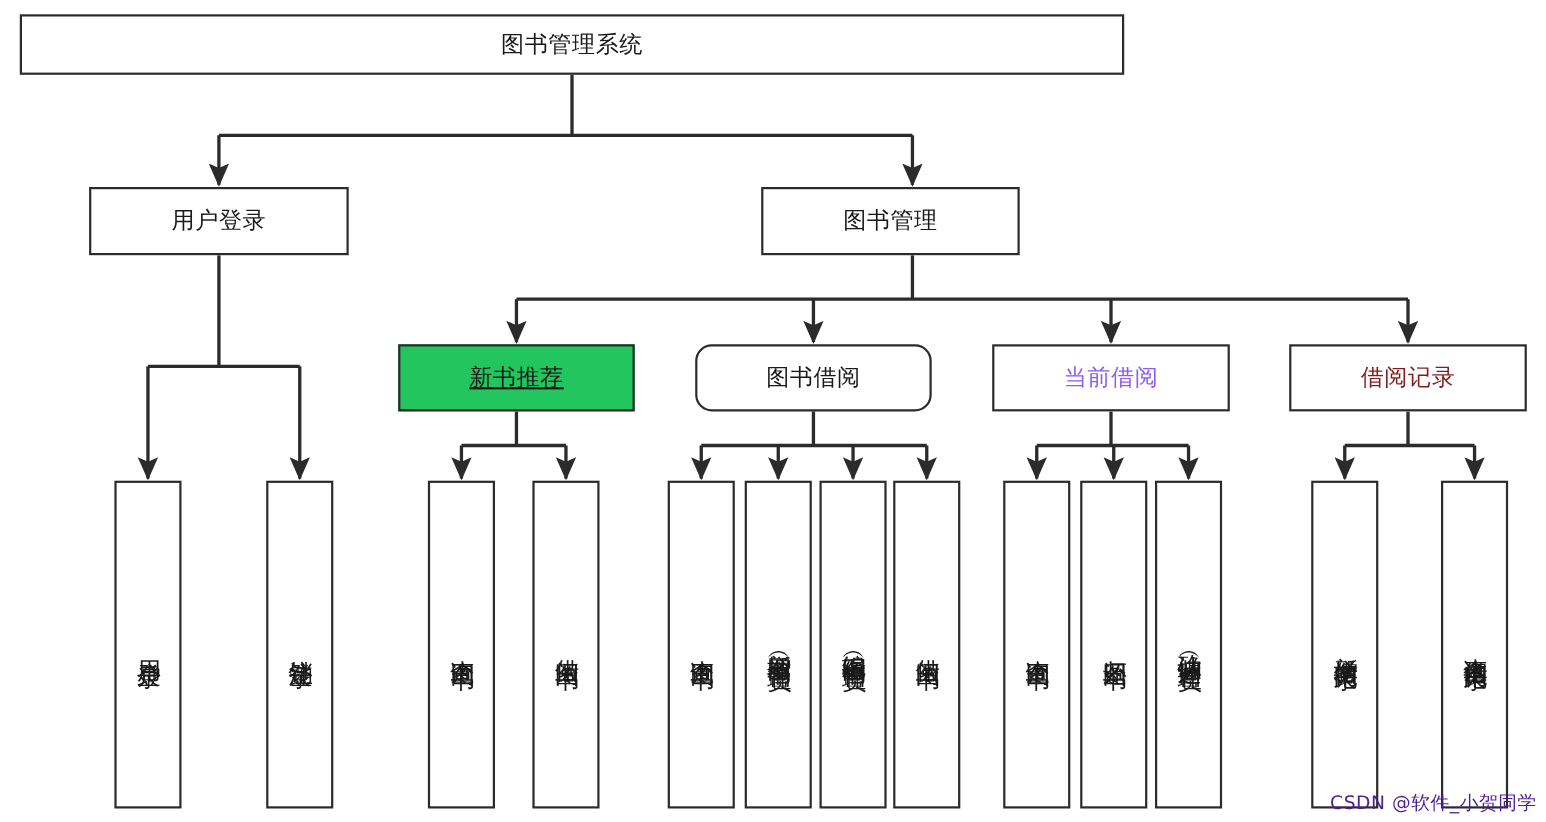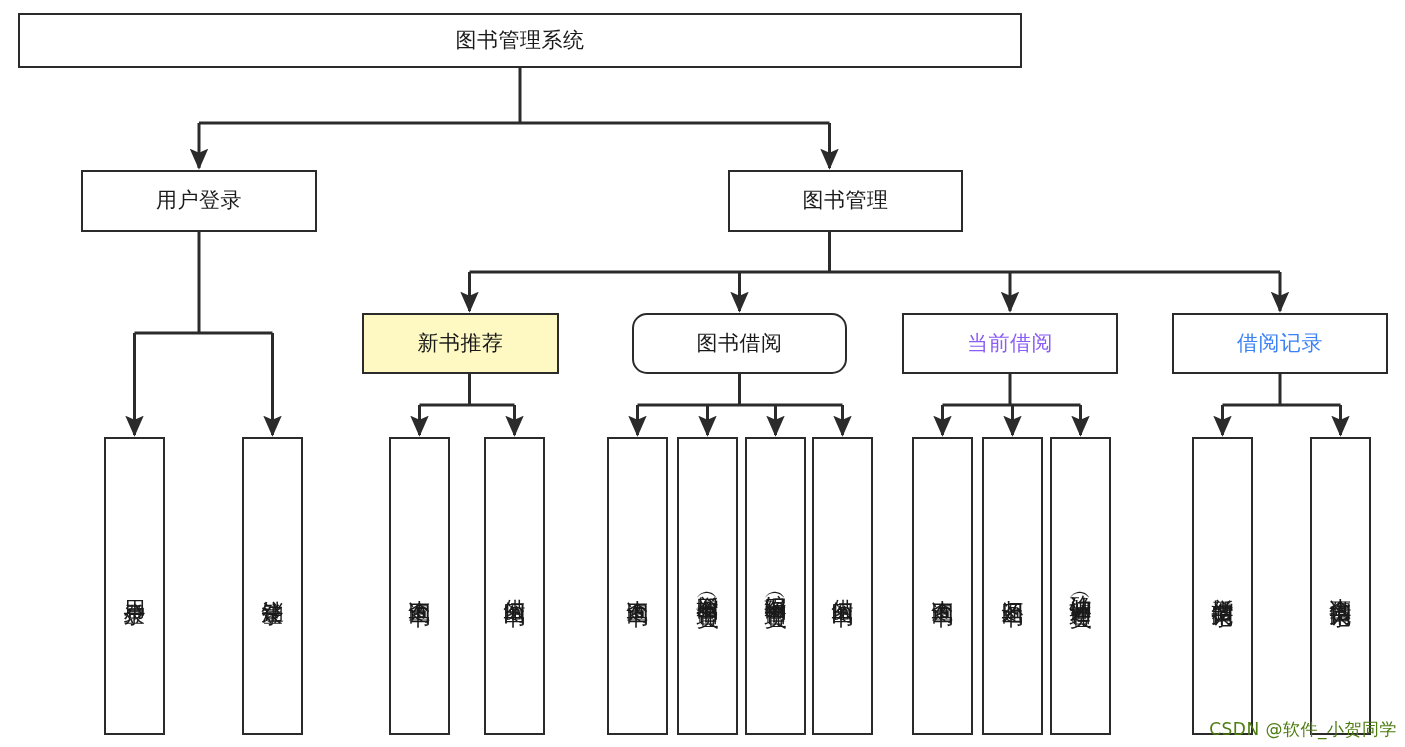--- a/index.html
+++ b/index.html
@@ -57,21 +57,21 @@
     font-size: 22px;
     line-height: 1.18;
     letter-spacing: 2px;
     white-space: nowrap;
   }
   #watermark {
     position: absolute;
     right: 8px;
     bottom: 6px;
     font-size: 17px;
-    color: #4d7c0f;
+    color: #4c1d95;
     letter-spacing: 0.5px;
     white-space: nowrap;
   }
 </style>
 </head>
 <body>
 
 <div id="canvas">
 
   <svg id="wires" viewBox="0 0 1405 747" xmlns="http://www.w3.org/2000/svg">
@@ -117,33 +117,33 @@
       </g>
   </svg>
 
   <div id="nodes-layer">
       <div class="node h" style="left: 18px; top: 13px; width: 1004px; height: 55px; border-color: rgb(43, 43, 43); background: rgb(255, 255, 255); color: rgb(26, 26, 26);">
         <span class="label">图书管理系统</span>
       </div>
       <div class="node h" style="left: 81px; top: 170px; width: 236px; height: 62px; border-color: rgb(43, 43, 43); background: rgb(255, 255, 255); color: rgb(26, 26, 26);">
         <span class="label">用户登录</span>
       </div>
-      <div class="node h" style="left: 728px; top: 170px; width: 235px; height: 62px; border-color: rgb(43, 43, 43); background: rgb(255, 255, 255); color: rgb(26, 26, 26);">
+      <div class="node h" style="left: 692px; top: 170px; width: 235px; height: 62px; border-color: rgb(43, 43, 43); background: rgb(255, 255, 255); color: rgb(26, 26, 26);">
         <span class="label">图书管理</span>
       </div>
-      <div class="node h" style="left: 362px; top: 313px; width: 197px; height: 61px; border-color: rgb(43, 43, 43); background: #fef9c3; color: rgb(26, 26, 26);">
+      <div class="node h" style="left: 362px; top: 313px; width: 215px; height: 61px; border-color: rgb(43, 43, 43); background: #22c55e; color: rgb(26, 26, 26); text-decoration: underline;">
         <span class="label">新书推荐</span>
       </div>
       <div class="node h" style="left: 632px; top: 313px; width: 215px; height: 61px; border-color: rgb(43, 43, 43); background: rgb(255, 255, 255); color: rgb(26, 26, 26); border-radius: 15px;">
         <span class="label">图书借阅</span>
       </div>
       <div class="node h" style="left: 902px; top: 313px; width: 216px; height: 61px; border-color: rgb(43, 43, 43); background: rgb(255, 255, 255); color: #8b5cf6;">
         <span class="label">当前借阅</span>
       </div>
-      <div class="node h" style="left: 1172px; top: 313px; width: 216px; height: 61px; border-color: rgb(43, 43, 43); background: rgb(255, 255, 255); color: #3b82f6;">
+      <div class="node h" style="left: 1172px; top: 313px; width: 216px; height: 61px; border-color: rgb(43, 43, 43); background: rgb(255, 255, 255); color: #7f1d1d;">
         <span class="label">借阅记录</span>
       </div>
       <div class="node v" style="left: 104px; top: 437px; width: 61px; height: 298px; border-color: rgb(43, 43, 43); background: rgb(255, 255, 255); color: rgb(26, 26, 26);">
         <span class="label">用户登录</span>
       </div>
       <div class="node v" style="left: 242px; top: 437px; width: 61px; height: 298px; border-color: rgb(43, 43, 43); background: rgb(255, 255, 255); color: rgb(26, 26, 26);">
         <span class="label">注销登录</span>
       </div>
       <div class="node v" style="left: 389px; top: 437px; width: 61px; height: 298px; border-color: rgb(43, 43, 43); background: rgb(255, 255, 255); color: rgb(26, 26, 26);">
         <span class="label">查询图书</span>

